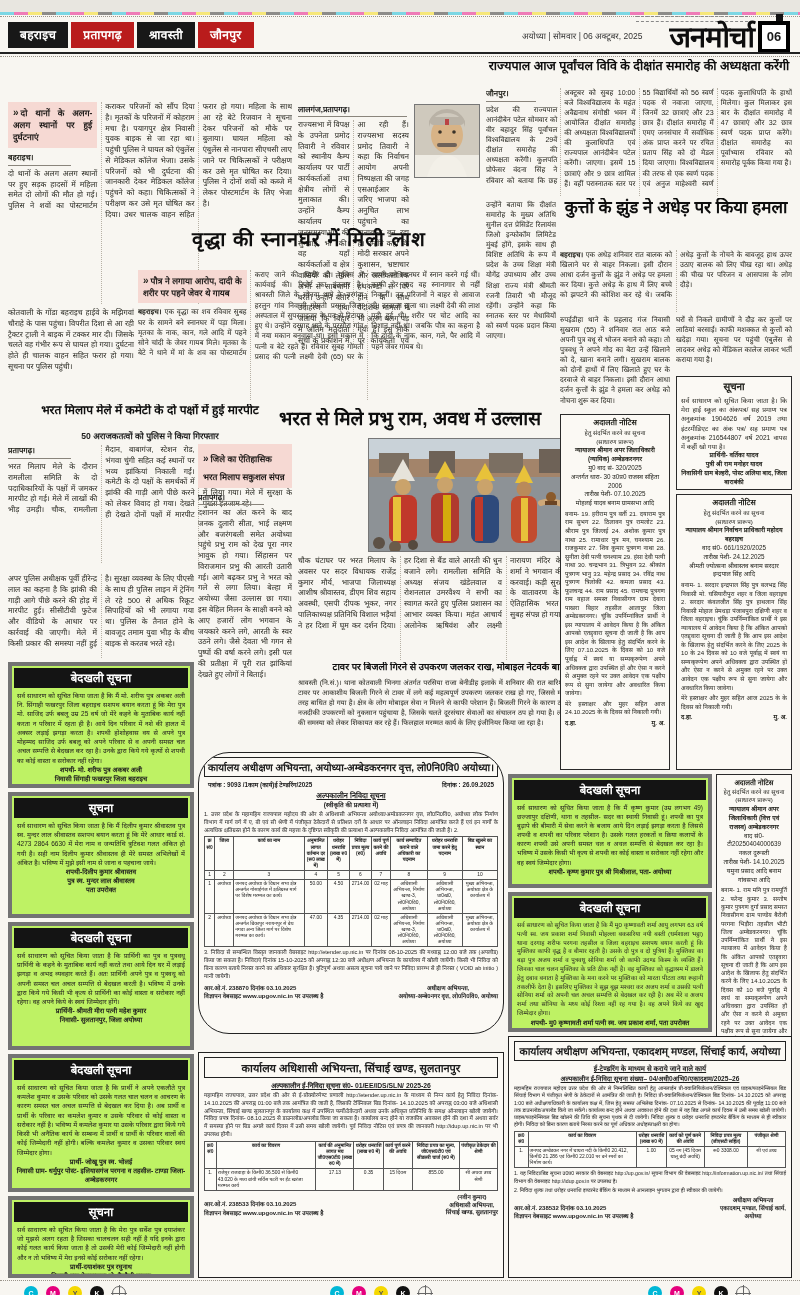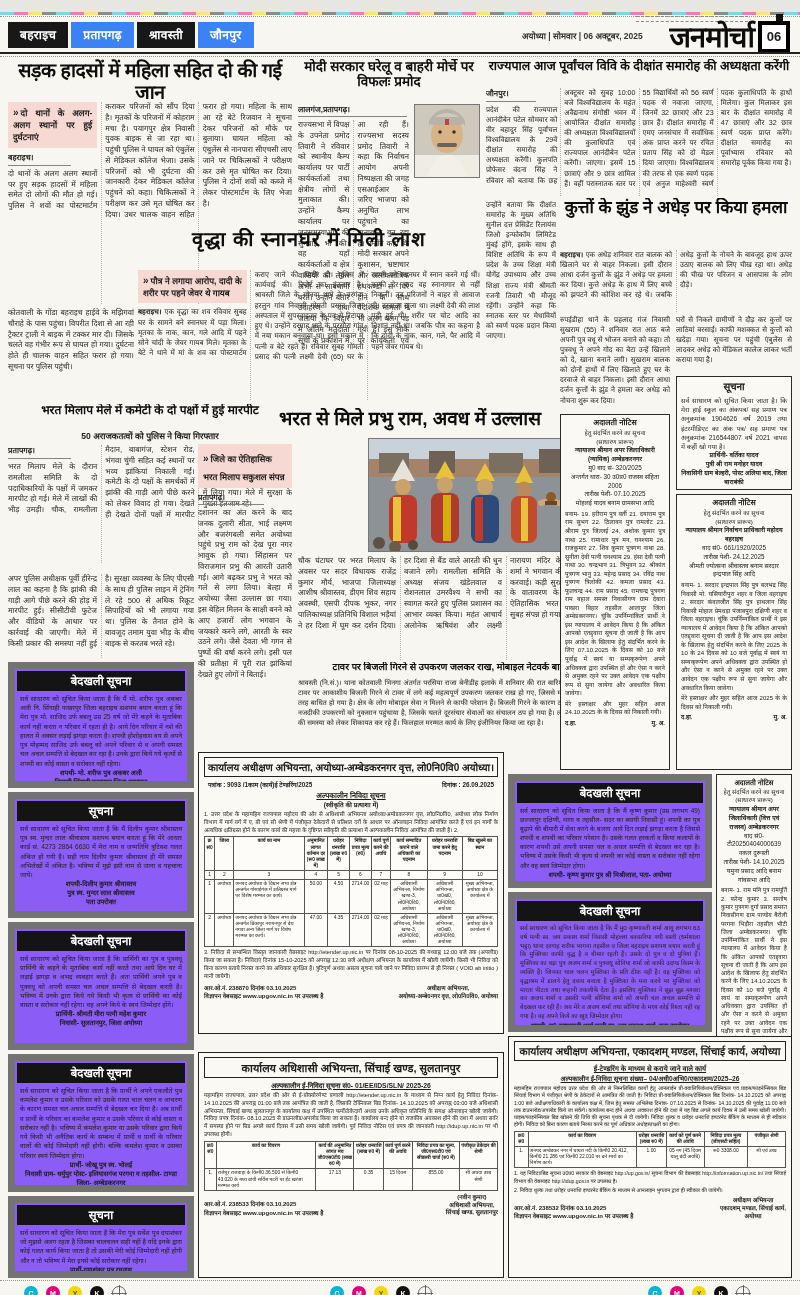--- a/index.html
+++ b/index.html
@@ -6,22 +6,22 @@
   .sheet{position:relative;width:800px;height:1295px;margin:12px auto;background:#f8f6f1;
          font-family:"Liberation Sans","DejaVu Sans",sans-serif;color:#1c1c1c;overflow:hidden;}
   .zone{position:absolute;overflow:hidden;}
   
   .topstrip{position:absolute;left:0;top:0;width:800px;height:3px;opacity:.5;
     background:repeating-linear-gradient(90deg,#00b7d6 0 14px,#e5007d 14px 28px,#f5d800 28px 42px,#222 42px 56px);}
   .topdots{position:absolute;left:0;top:4px;width:800px;border-top:1px dotted #9a948a;}
   .tabs{position:absolute;left:8px;top:10px;display:flex;gap:3px;}
   .tab{color:#fff;font-weight:800;font-size:12px;padding:4px 12px 5px;letter-spacing:.3px;}
   .tab.dark{background:#181818;}
-  .tab.gray{background:#3b82f6;}
-  .dateline-top{position:absolute;left:522px;top:18px;font-size:8.5px;font-weight:700;color:#333;}
+  .tab.gray{background:#b91c1c;}
+  .dateline-top{position:absolute;left:522px;top:18px;font-size:8.5px;font-weight:400;color:#333;}
   .masthead{position:absolute;left:630px;top:4px;width:124px;text-align:right;}
   .masthead .tag{height:4px;border-top:1px dashed #888;border-bottom:1px dashed #888;margin:0 6px 1px;}
   .masthead .mh{font-size:29px;font-weight:800;letter-spacing:-1px;line-height:1;color:#0d0d0d;}
   .pagebox{position:absolute;left:758px;top:9px;width:24px;height:24px;border:4px solid #000000;
            text-align:center;font-weight:800;font-size:13px;line-height:24px;background:#fff;}
   .pageflag{position:absolute;left:776px;top:2px;width:7px;height:9px;background:#111;}
   .headrule{position:absolute;left:0;top:40px;width:800px;border-top:2px solid #222;}
   .headrule2{position:absolute;left:0;top:44px;width:800px;border-top:1px dotted #9a948a;}
   
   .hl{font-weight:800;color:#0e0e0e;text-align:center;line-height:1.14;}
@@ -30,21 +30,21 @@
   .cols3{column-count:3;column-gap:8px;column-rule:1px dotted #b7b1a5;}
   .cols4{column-count:4;column-gap:7px;column-rule:1px dotted #b7b1a5;}
   .kicker{background:#f6d9d3;padding:4px 5px;margin-bottom:4px;break-inside:avoid;}
   .kicker .kt{font-size:8.6px;font-weight:800;line-height:1.3;color:#201c1a;}
   .kmark{font-weight:800;font-size:10px;margin-right:2px;}
   .dl{font-weight:800;}
   .dlrow{display:block;font-weight:800;font-size:7.8px;border-bottom:1px solid #8a857c;
          padding-bottom:2px;margin-bottom:3px;width:70%;}
   .subkick{font-weight:800;font-size:8.6px;text-align:center;margin:2px 0 3px;}
   
-  .nbox{border:7px solid #737373;background:#8b5cf6;padding:2px;box-sizing:border-box;}
+  .nbox{border:4px solid #737373;background:#bef264;padding:2px;box-sizing:border-box;}
   .nhead{background:#141414;color:#fff;text-align:center;font-weight:800;font-size:11.5px;
          padding:2px 0 3px;margin-bottom:2px;}
   .nbody{padding:1px 3px;font-size:6.5px;line-height:1.42;text-align:justify;color:#24241e;}
   .nsig{text-align:center;font-weight:700;font-size:6.6px;line-height:1.35;}
   
   .cbox{border:1px solid #2a2a2a;background:#fbf9f4;padding:3px 4px;box-sizing:border-box;
         font-size:6.1px;line-height:1.4;color:#24241e;}
   .cbox .ct{text-align:center;font-weight:800;font-size:7.8px;}
   .cbox .cs{text-align:center;font-size:6.2px;}
   .cbox .cc{text-align:center;font-size:6.3px;font-weight:700;}
@@ -92,37 +92,31 @@
   <div class="dateline-top">अयोध्या | सोमवार | 06 अक्टूबर, 2025</div>
   <div class="masthead">
     <div class="tag"></div>
     <div class="mh">जनमोर्चा</div>
   </div>
   <div class="pageflag"></div>
   <div class="pagebox">06</div>
   <div class="headrule"></div>
   <div class="headrule2"></div>
 
-  <div class="zone" style="left:8px;top:47px;width:284px;height:40px;">
-    <div class="hl" style="font-size:19.5px;letter-spacing:-0.4px;">सड़क हादसों में महिला सहित दो की गई जान</div>
-  </div>
   <div class="zone bt cols3" style="left:8px;top:90px;width:284px;height:202px;">
     <div class="kicker">
       <span class="kmark">»</span><span class="kt">दो थानों के अलग-अलग स्थानों पर हुई दुर्घटनाएं</span>
     </div>
     <span class="dlrow">बहराइच।</span>
     <span>दो थानों के अलग अलग स्थानों पर हुए सड़क हादसों में महिला समेत दो लोगों की मौत हो गई। पुलिस ने शवों का पोस्टमार्टम कराकर परिजनों को सौंप दिया है। मृतकों के परिजनों में कोहराम मचा है। पयागपुर क्षेत्र निवासी युवक बाइक से जा रहा था। पहुंची पुलिस ने घायल को एंबुलेंस से मेडिकल कॉलेज भेजा। उसके परिजनों को भी दुर्घटना की जानकारी देकर मेडिकल कॉलेज पहुंचने को कहा। चिकित्सकों ने परीक्षण कर उसे मृत घोषित कर दिया। उधर चालक वाहन सहित फरार हो गया। महिला के साथ आ रहे बेटे रिजवान ने सूचना देकर परिजनों को मौके पर बुलाया। घायल महिला को एंबुलेंस से नानपारा सीएचसी लाए जाने पर चिकित्सकों ने परीक्षण कर उसे मृत घोषित कर दिया। पुलिस ने दोनों शवों को कब्जे में लेकर पोस्टमार्टम के लिए भेजा है।</span>
   </div>
   <div class="zone bt" style="left:8px;top:296px;width:126px;height:90px;">
     <span>कोतवाली के गोंडा बहराइच हाईवे के मझिगवां चौराहे के पास पहुंचा। विपरीत दिशा से आ रही ट्रैक्टर ट्राली ने बाइक में टक्कर मार दी। जिसके चलते वह गंभीर रूप से घायल हो गया। दुर्घटना होते ही चालक वाहन सहित फरार हो गया। सूचना पर पुलिस पहुंची।</span>
   </div>
 
-  <div class="zone" style="left:298px;top:47px;width:182px;height:42px;">
-    <div class="hl" style="font-size:13.5px;">मोदी सरकार घरेलू व बाहरी मोर्चे पर विफलः प्रमोद</div>
-  </div>
   <div class="zone" style="left:298px;top:92px;width:182px;height:240px;">
     <svg class="photo" style="float:right;margin:0 0 3px 5px;" width="64" height="72" viewBox="0 0 64 72">
       <rect width="64" height="72" fill="#cfc9bd"></rect>
       <rect x="0" y="50" width="64" height="22" fill="#efece4"></rect>
       <ellipse cx="32" cy="30" rx="16" ry="18" fill="#d8b386"></ellipse>
       <path d="M14 22 Q18 8 32 8 Q46 8 50 22 L50 16 Q44 4 32 4 Q20 4 14 16 Z" fill="#b9b2a6"></path>
       <rect x="15" y="12" width="34" height="8" rx="4" fill="#b9b2a6"></rect>
       <rect x="22" y="38" width="20" height="4" rx="2" fill="#6e6259"></rect>
       <circle cx="25" cy="27" r="1.8" fill="#3a3228"></circle>
         <circle cx="39" cy="27" r="1.8" fill="#3a3228"></circle>
@@ -333,21 +327,21 @@
     <div class="nhead">बेदखली सूचना</div>
     <div class="nbody" style="font-size:6.4px;">सर्व साधारण को सूचित किया जाता है कि मैं कृष्ण कुमार (उम्र लगभग 49) छज्जापुर दक्षिणी, थाना व तहसील- सदर का स्थायी निवासी हूं। शपथी का पुत्र बुढ़ापे की बीमारी में सेवा करने के बजाय आये दिन लड़ाई झगड़ा करता है जिससे शपथी व शपथी का परिवार परेशान है। उसके गलत हरकतों व क्रिया कलापों के कारण शपथी उसे अपनी समस्त चल व अचल सम्पत्ति से बेदखल कर रहा है। भविष्य में उसके किसी भी कृत्य से शपथी का कोई वास्ता व सरोकार नहीं रहेगा और वह स्वयं जिम्मेदार होगा।</div>
     <div class="nsig">शपथी- कृष्ण कुमार पुत्र श्री मिश्रीलाल, पता- अयोध्या</div>
   </div>
   <div class="zone nbox" style="left:508px;top:880px;width:204px;height:140px;">
     <div class="nhead">बेदखली सूचना</div>
     <div class="nbody" style="font-size:6.2px;">सर्व साधारण को सूचित किया जाता है कि मैं मु0 कृष्णावती शर्मा आयु लगभग 63 वर्ष पत्नी स्व. जय प्रकाश शर्मा निवासी मोहल्ला बकसरिया नयी बस्ती (धर्मशाला भट्ठा) थाना दरगाह शरीफ परगना तहसील व जिला बहराइच सशपथ बयान करती हूं कि मुक्तिका काफी वृद्ध है व बीमार रहती है। उसके दो पुत्र व दो पुत्रियां हैं। मुक्तिका का बड़ा पुत्र अजय शर्मा व पुत्रवधू सोनिया शर्मा जो काफी उदण्ड किस्म के व्यक्ति हैं। जिनका चाल चलन मुक्तिका के प्रति ठीक नहीं है। वह मुक्तिका को वृद्धाश्रम में डालने हेतु दबाव बनाता है मुक्तिका के मना करने पर मुक्तिका को मारता पीटता तथा रूहानी तकलीफें देता है। इसलिए मुक्तिका ने सूझ बूझ मश्वरा कर अजय शर्मा व उसकी पत्नी सोनिया शर्मा को अपनी चल अचल सम्पत्ति से बेदखल कर रही है। अब मेरे व अजय शर्मा तथा सोनिया के मध्य कोई रिश्ता नहीं रह गया है। वह अपने किये का खुद जिम्मेदार होगा।</div>
     <div class="nsig">शपथी- मु0 कृष्णावती शर्मा पत्नी स्व. जय प्रकाश शर्मा, पता उपरोक्त</div>
   </div>
 
-  <div class="zone tbox" style="left:198px;top:740px;width:306px;height:282px;">
+  <div class="zone tbox" style="left:198px;top:740px;width:306px;height:282px;border-radius:31px;">
     <div class="toffice">कार्यालय अधीक्षण अभियन्ता, अयोध्या-अम्बेडकरनगर वृत्त, लो0नि0वि0 अयोध्या।</div>
     <div class="tmeta">
       <span>पत्रांक : 9093 /1काम (कार्य)ई टेण्डरिंग/2025</span>
       <span>दिनांक : 26.09.2025</span>
     </div>
     <div class="tsub">अल्पकालीन निविदा सूचना</div>
     <div class="tsub2">(स्वीकृति की प्रत्याशा में)</div>
     <div class="tpara">1. उत्तर प्रदेश के महामहिम राज्यपाल महोदय की ओर से अधिशासी अभियन्ता अयोध्या/अम्बेडकरनगर वृत्त, लो0नि0वि0, अयोध्या लोक निर्माण विभाग में मार्ग वर्ग में ए, बी एवं सी श्रेणी में पंजीकृत ठेकेदारों से प्रतिशत दरों के आधार पर ऑनलाइन निविदा आमंत्रित करते हैं एवं इन मार्गों के अत्यधिक क्षतिग्रस्त होने के कारण कार्य की महत्ता के दृष्टिगत स्वीकृति की प्रत्याशा में अल्पकालीन निविदा आमंत्रित की जाती है। 2.</div>
     <table class="tt">
       <tbody>

